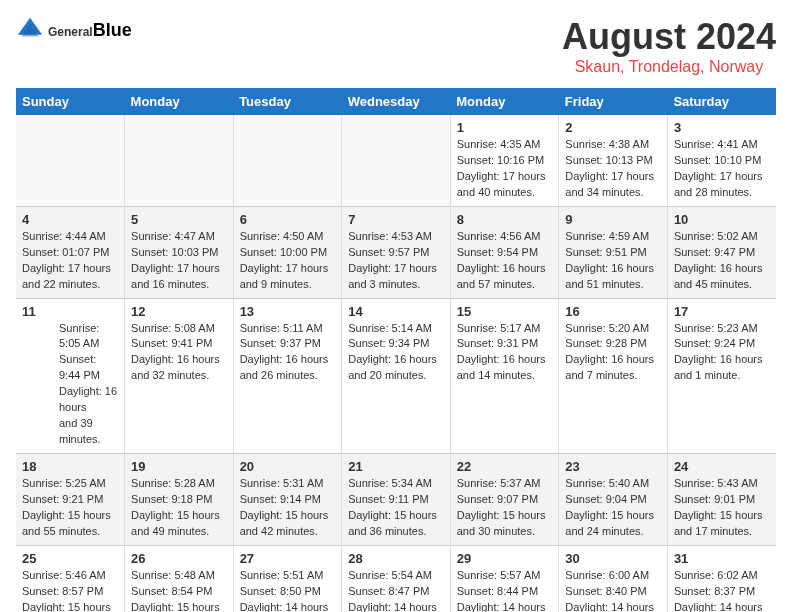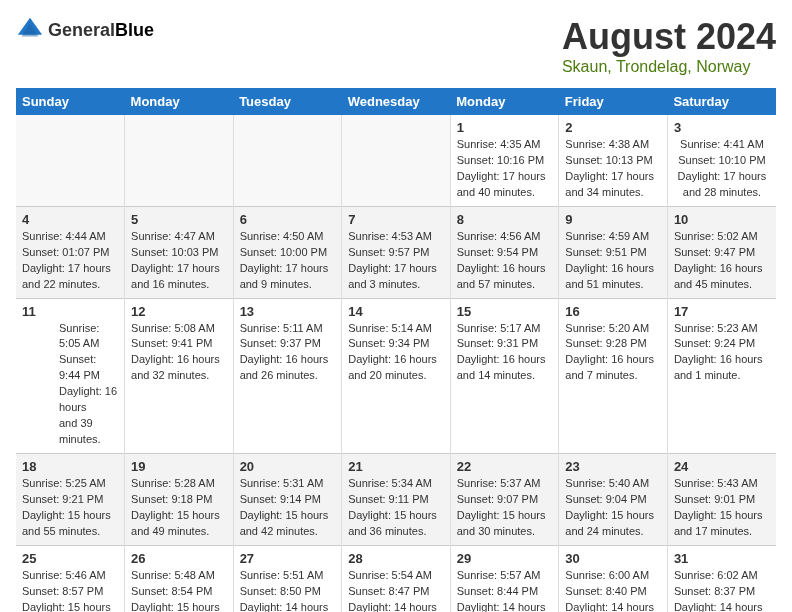--- a/index.html
+++ b/index.html
@@ -15,44 +15,44 @@
       justify-content: space-between;
       align-items: flex-start;
       margin-bottom: 12px;
     }
     .logo {
       display: flex;
       align-items: center;
       gap: 4px;
     }
     .logo-text-general {
-      font-size: 18px;
+      font-size: 12px;
       font-weight: bold;
       color: #333;
     }
     .logo-text-blue {
       font-size: 18px;
       font-weight: bold;
       color: #000000;
     }
     .logo-icon {
       width: 28px;
       height: 28px;
     }
     .title-area {
-      text-align: left;
+      text-align: center;
     }
     .main-title {
       font-size: 36px;
       font-weight: bold;
       color: #333;
     }
     .sub-title {
       font-size: 16px;
-      color: #4d7c0f;
+      color: #ef4444;
     }
     table {
       width: 100%;
       border-collapse: collapse;
       font-size: 11px;
     }
     thead tr th {
       background: #2176c8;
       color: #fff;
       text-align: left;
@@ -136,21 +136,21 @@
         </td>
         <td>
           <span class="day-number">2</span>
           <div class="day-info" style="white-space: pre-line;">Sunrise: 4:38 AM
 Sunset: 10:13 PM
 Daylight: 17 hours
 and 34 minutes.</div>
         </td>
         <td>
           <span class="day-number">3</span>
-          <div class="day-info" style="white-space: pre-line; text-align: center;">Sunrise: 4:41 AM
+          <div class="day-info" style="white-space: pre-line;">Sunrise: 4:41 AM
 Sunset: 10:10 PM
 Daylight: 17 hours
 and 28 minutes.</div>
         </td>
       </tr>
       <tr>
         <td>
           <span class="day-number">4</span>
           <div class="day-info" style="white-space: pre-line;">Sunrise: 4:44 AM
 Sunset: 01:07 PM

